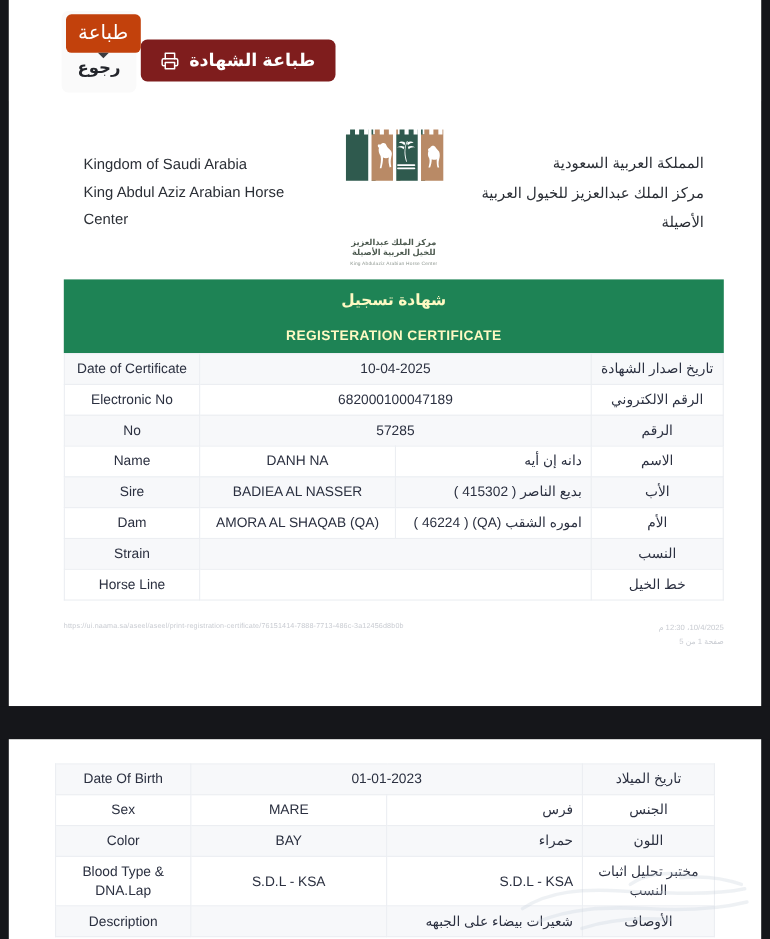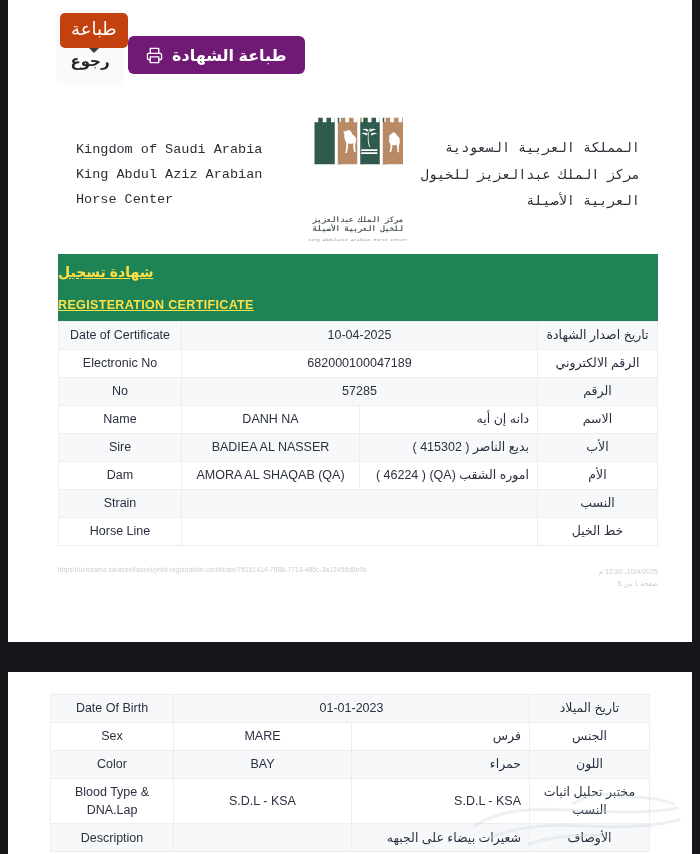--- a/index.html
+++ b/index.html
@@ -113,21 +113,20 @@
     left: 50px; top: 96px;
     width: 600px;
   }
 
   .cert-head {
     display: flex;
     align-items: center;
     justify-content: space-between;
     padding: 14px 18px 12px;
     background: #ffffff;
-    font-family: Liberation Mono, monospace;
   }
   .cert-head-en {
     font-size: 13.5px;
     color: #2b2f36;
     line-height: 1.85;
     text-align: left;
     width: 225px;
   }
   .cert-head-ar {
     font-size: 13.5px;
@@ -149,24 +148,23 @@
     direction: rtl;
     color: #5f6b5f;
     margin-top: 2px;
   }
   .logo-cap-ar { font-size: 7.5px; font-weight: 700; line-height: 1.25; color: #4d5a50; }
   .logo-cap-en { font-size: 4.4px; letter-spacing: .2px; color: #8d968f; margin-top: 2px; }
 
   
   .banner {
     background: #1e8355;
-    color: #fde047;
-    text-align: left;
+    color: #fef9c3;
+    text-align: center;
     padding: 8px 0 9px;
-    text-decoration: underline;
   }
   .banner-ar {
     font-size: 14px;
     font-weight: 700;
     direction: rtl;
     line-height: 1.5;
   }
   .banner-en {
     font-size: 12.5px;
     font-weight: 700;
@@ -240,21 +238,21 @@
     <div class="toolbar">
 
       <div class="back-btn">
         <span class="back-btn-label">رجوع</span>
       </div>
 
       <div class="tooltip">
         <span>طباعة</span>
       </div>
 
-      <button class="print-btn" style="background: #701a75;">
+      <button class="print-btn" style="background: #7f1d1d;">
         <span>طباعة الشهادة</span>
         <span>
           <svg width="17" height="17" viewBox="0 0 24 24" fill="none" stroke="#ffffff" stroke-width="1.9" stroke-linecap="round" stroke-linejoin="round">
             <polyline points="6 9 6 2 18 2 18 9"></polyline>
             <path d="M6 18H4a2 2 0 0 1-2-2v-5a2 2 0 0 1 2-2h16a2 2 0 0 1 2 2v5a2 2 0 0 1-2 2h-2"></path>
             <rect x="6" y="14" width="12" height="8"></rect>
           </svg>
         </span>
       </button>
     </div>

